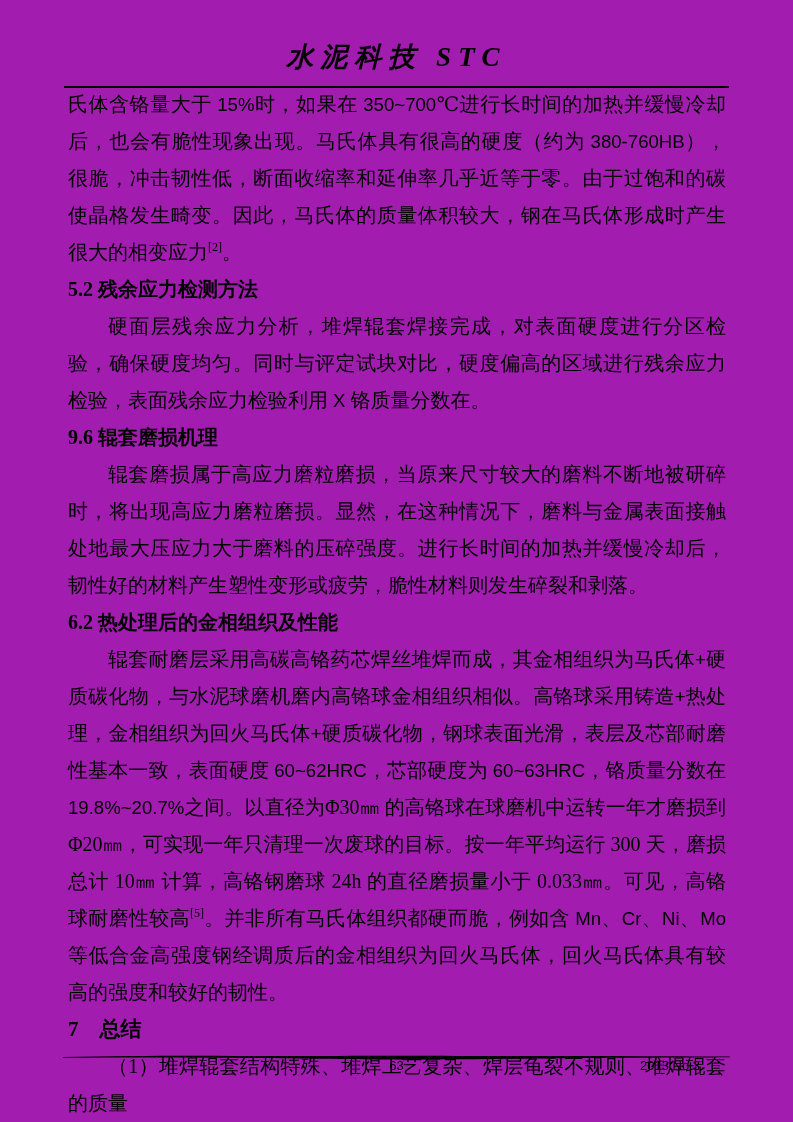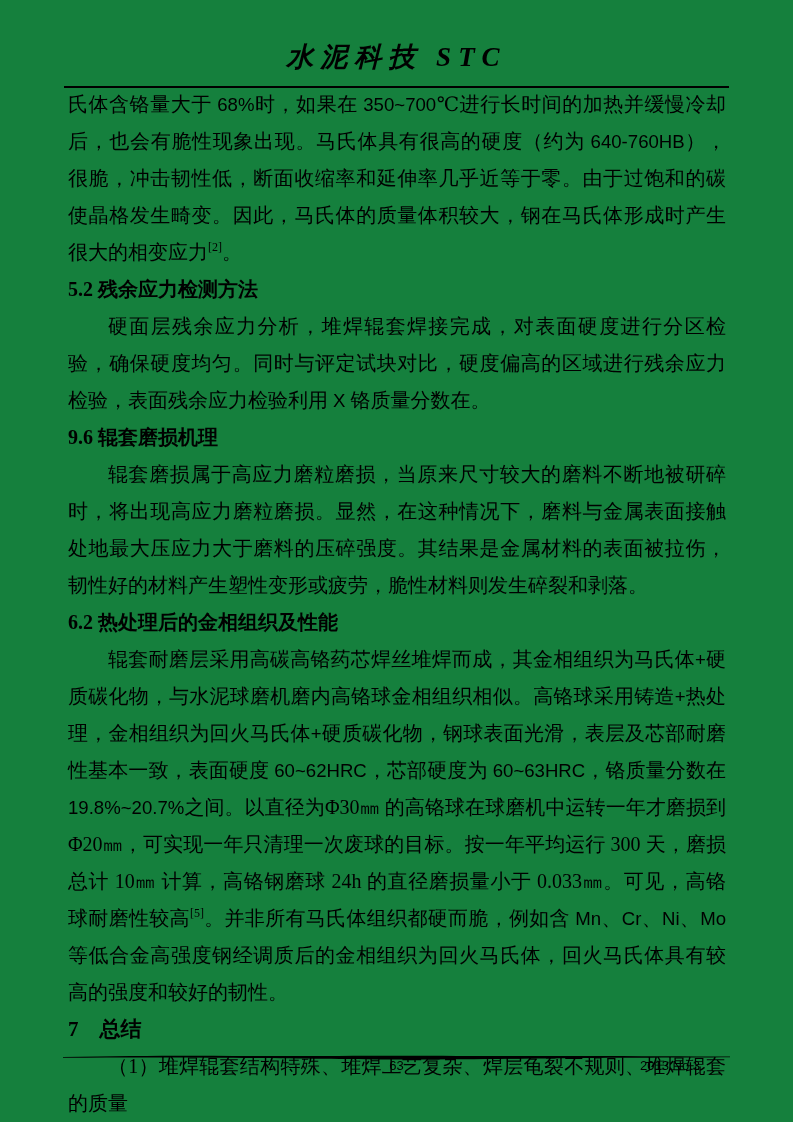--- a/index.html
+++ b/index.html
@@ -1,21 +1,21 @@
 <!DOCTYPE html>
 <html lang="zh"><head>
 <meta charset="utf-8">
 <style>
   html, body { margin: 0; padding: 0; background: #e8e8e8; }
   .page {
     position: relative;
     width: 793px;
     height: 1122px;
     margin: 0 auto;
-    background: #15803d;
+    background: #a21caf;
     color: #000000;
     font-family: "Liberation Serif", "DejaVu Serif", serif;
     overflow: hidden;
   }
   
   .page-header {
     position: absolute;
     top: 40px;
     left: 64px;
     width: 665px;
@@ -103,25 +103,25 @@
 
 <div class="page">
 
   <div class="page-header">
     <div class="journal-title">水泥科技 STC</div>
   </div>
 
   <div class="header-rule"></div>
 
   <div class="article-body">
-      <p class="para"><span>氏体含铬量大于 </span><span class="run-sans">68%</span><span>时，如果在 </span><span class="run-sans">350~700</span><span>℃进行长时间的加热并缓慢冷却后，也会有脆性现象出现。马氏体具有很高的硬度（约为 </span><span class="run-sans">640-760HB</span><span>），很脆，冲击韧性低，断面收缩率和延伸率几乎近等于零。由于过饱和的碳使晶格发生畸变。因此，马氏体的质量体积较大，钢在马氏体形成时产生很大的相变应力</span><sup class="cite">[2]</sup><span>。</span></p>
+      <p class="para"><span>氏体含铬量大于 </span><span class="run-sans">15%</span><span>时，如果在 </span><span class="run-sans">350~700</span><span>℃进行长时间的加热并缓慢冷却后，也会有脆性现象出现。马氏体具有很高的硬度（约为 </span><span class="run-sans">380-760HB</span><span>），很脆，冲击韧性低，断面收缩率和延伸率几乎近等于零。由于过饱和的碳使晶格发生畸变。因此，马氏体的质量体积较大，钢在马氏体形成时产生很大的相变应力</span><sup class="cite">[2]</sup><span>。</span></p>
       <h3 class="hd hd2">5.2 残余应力检测方法</h3>
       <p class="para indent"><span>硬面层残余应力分析，堆焊辊套焊接完成，对表面硬度进行分区检验，确保硬度均匀。同时与评定试块对比，硬度偏高的区域进行残余应力检验，表面残余应力检验利用 </span><span class="run-sans">X</span><span> 铬质量分数在。</span></p>
       <h3 class="hd hd2">9.6 辊套磨损机理</h3>
-      <p class="para indent"><span>辊套磨损属于高应力磨粒磨损，当原来尺寸较大的磨料不断地被研碎时，将出现高应力磨粒磨损。显然，在这种情况下，磨料与金属表面接触处地最大压应力大于磨料的压碎强度。其结果是金属材料的表面被拉伤，韧性好的材料产生塑性变形或疲劳，脆性材料则发生碎裂和剥落。</span></p>
+      <p class="para indent"><span>辊套磨损属于高应力磨粒磨损，当原来尺寸较大的磨料不断地被研碎时，将出现高应力磨粒磨损。显然，在这种情况下，磨料与金属表面接触处地最大压应力大于磨料的压碎强度。进行长时间的加热并缓慢冷却后，韧性好的材料产生塑性变形或疲劳，脆性材料则发生碎裂和剥落。</span></p>
       <h3 class="hd hd2">6.2 热处理后的金相组织及性能</h3>
       <p class="para indent"><span>辊套耐磨层采用高碳高铬药芯焊丝堆焊而成，其金相组织为马氏体</span><span class="run-sans">+</span><span>硬质碳化物，与水泥球磨机磨内高铬球金相组织相似。高铬球采用铸造</span><span class="run-sans">+</span><span>热处理，金相组织为回火马氏体</span><span class="run-sans">+</span><span>硬质碳化物，钢球表面光滑，表层及芯部耐磨性基本一致，表面硬度 </span><span class="run-sans">60~62HRC</span><span>，芯部硬度为 </span><span class="run-sans">60~63HRC</span><span>，铬质量分数在 </span><span class="run-sans">19.8%~20.7%</span><span>之间。以直径为</span><span class="run-serif">Φ30㎜</span><span> 的高铬球在球磨机中运转一年才磨损到</span><span class="run-serif">Φ20㎜</span><span>，可实现一年只清理一次废球的目标。按一年平均运行 </span><span class="run-serif">300</span><span> 天，磨损总计 </span><span class="run-serif">10㎜</span><span> 计算，高铬钢磨球 </span><span class="run-serif">24h</span><span> 的直径磨损量小于 </span><span class="run-serif">0.033㎜</span><span>。可见，高铬球耐磨性较高</span><sup class="cite">[5]</sup><span>。并非所有马氏体组织都硬而脆，例如含 </span><span class="run-sans">Mn</span><span>、</span><span class="run-sans">Cr</span><span>、</span><span class="run-sans">Ni</span><span>、</span><span class="run-sans">Mo</span><span> 等低合金高强度钢经调质后的金相组织为回火马氏体，回火马氏体具有较高的强度和较好的韧性。</span></p>
       <h2 class="hd hd1">7　总结</h2>
       <p class="para indent"><span>（1）堆焊辊套结构特殊、堆焊工艺复杂、焊层龟裂不规则、堆焊辊套的质量</span></p>
     </div>
 
   <div class="footer-rule">
     <svg viewBox="0 0 667 8" preserveAspectRatio="none">
       <path fill="#000000" d="
         M0,4.0

